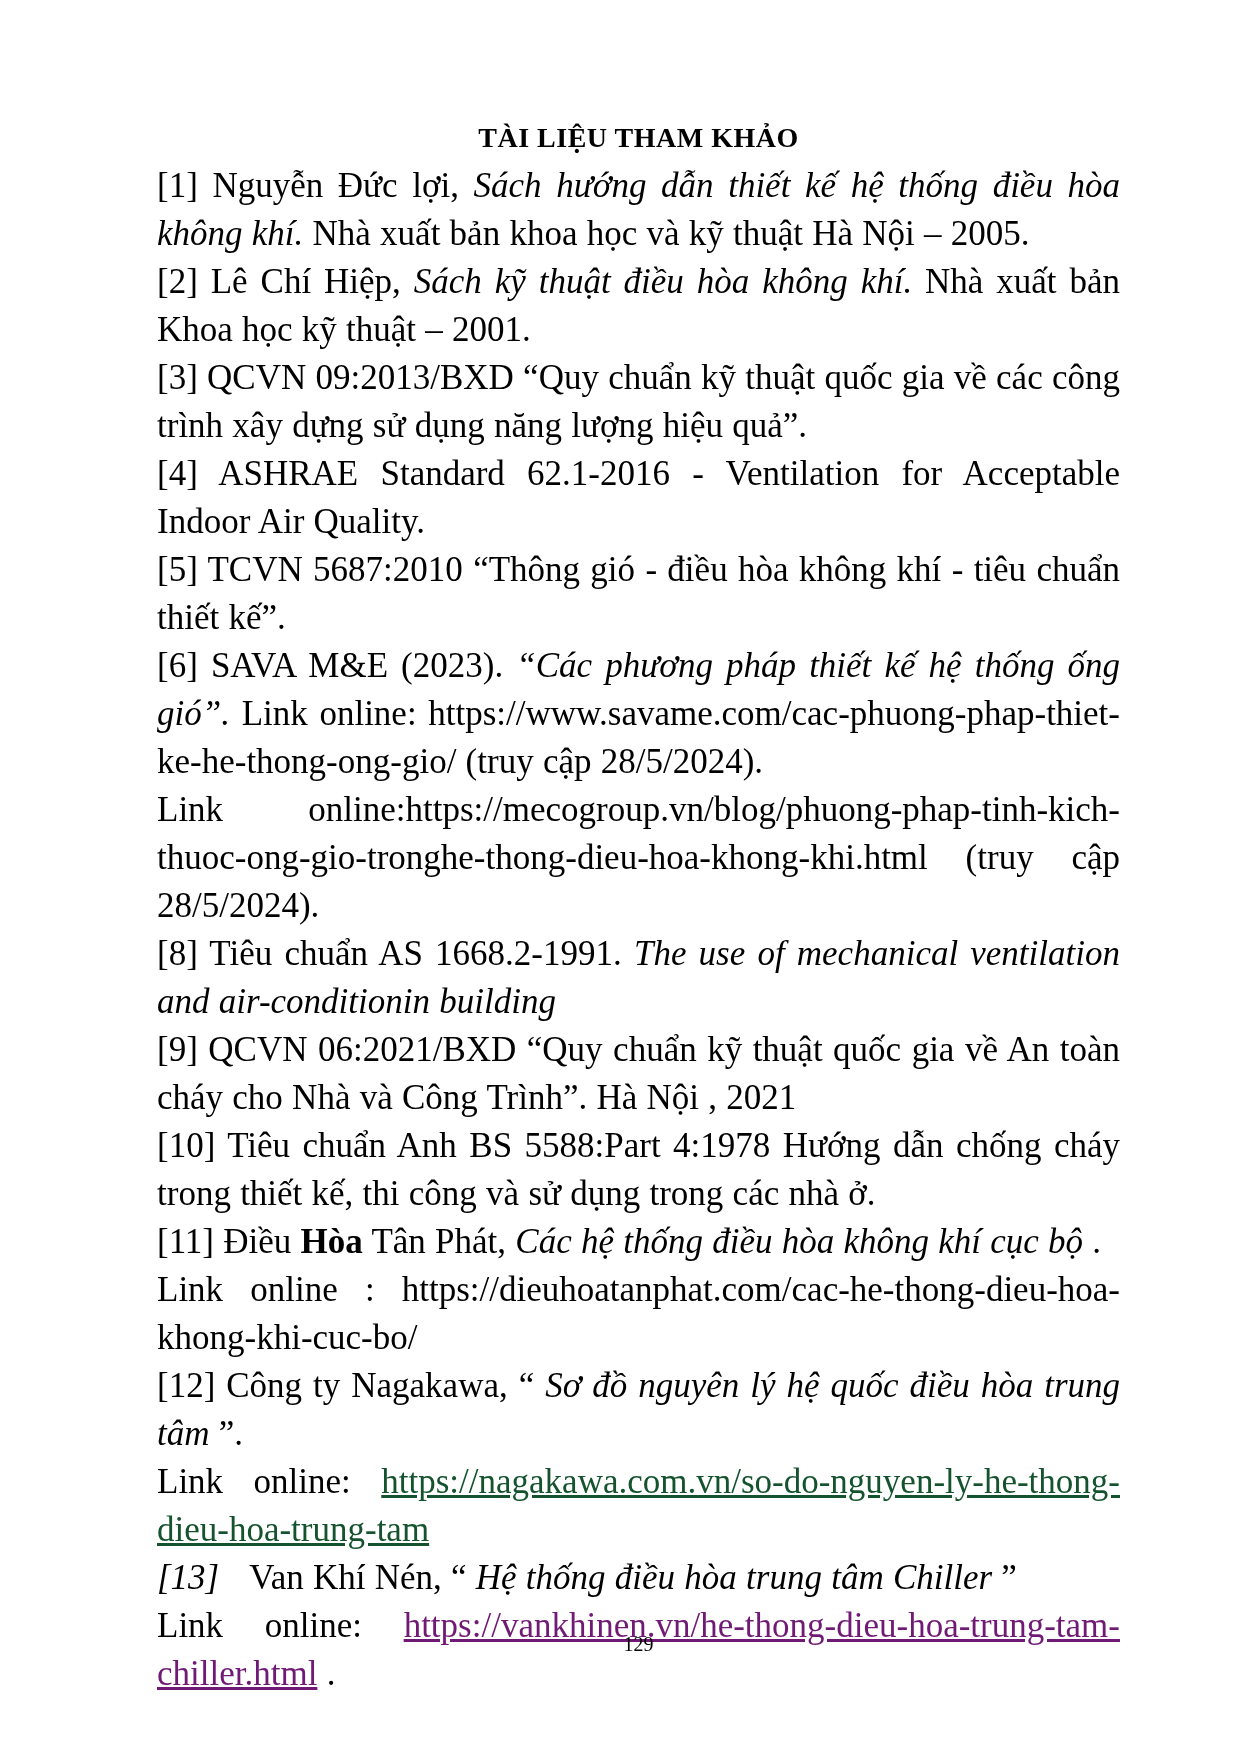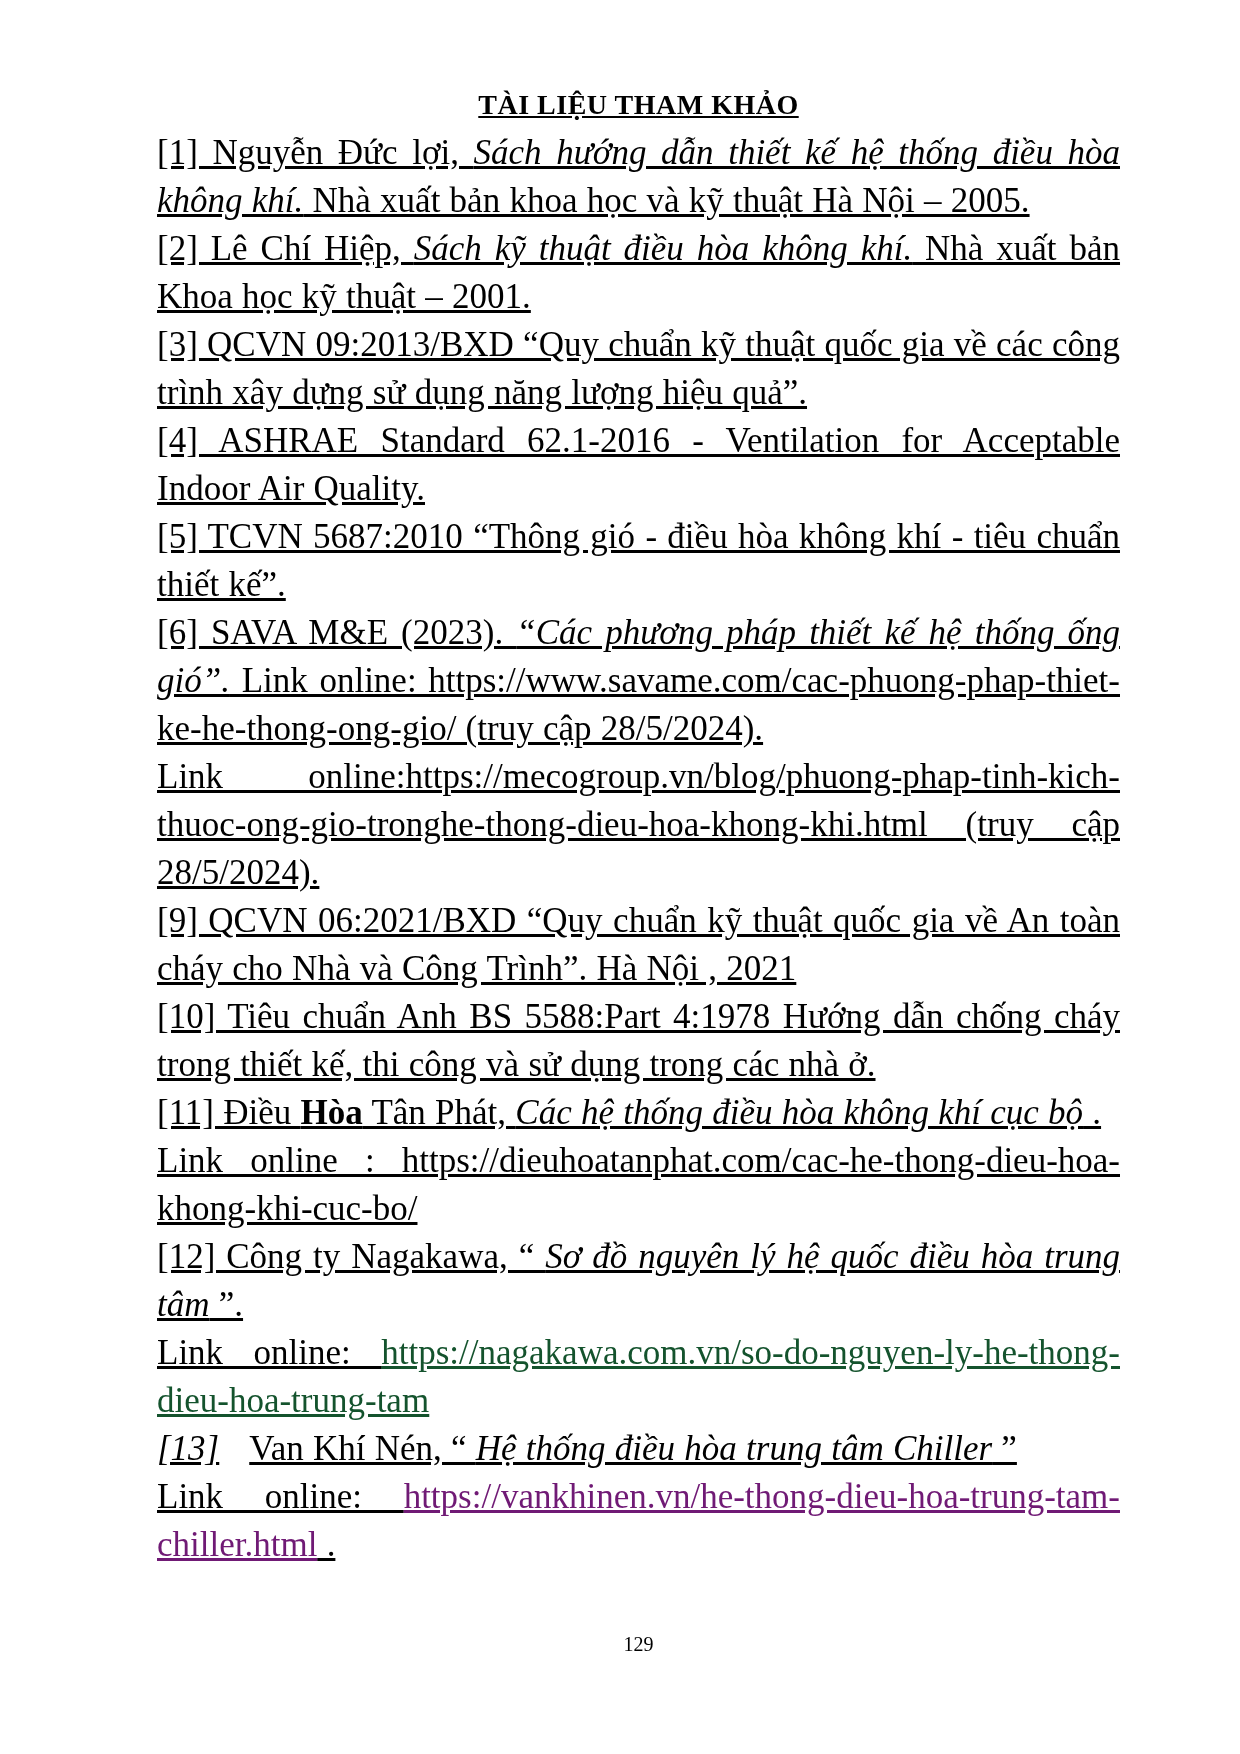--- a/index.html
+++ b/index.html
@@ -1,21 +1,21 @@
 <!DOCTYPE html>
 <html><head>
 <meta charset="utf-8">
 <style>
   html,body{margin:0;padding:0;}
   body{
     width:1240px;height:1754px;background:#ffffff;color:#000000;
     font-family:"Liberation Serif","DejaVu Serif",serif;
     position:relative;overflow:hidden;
   }
-  .content{padding:81px 120px 0 157px;text-decoration:underline;}
+  .content{padding:114px 120px 0 157px;}
   .doc-title{
     margin:0;font-size:28px;line-height:48px;font-weight:bold;
     text-align:center;letter-spacing:0.5px;
   }
   p.ref{
     margin:0;font-size:35px;line-height:48px;text-align:justify;
     word-spacing:0.5px;
   }
   .seg{font-style:normal;font-weight:normal;}
   .seg-i{font-style:italic;}
@@ -56,20 +56,23 @@
 
   <p class="ref">
     <span class="seg">[6] SAVA M&amp;E (2023). </span><span class="seg seg-i">“Các phương pháp thiết kế hệ thống ống gió”.</span><span class="seg"> Link online: https://www.savame.com/cac-phuong-phap-thiet-ke-he-thong-ong-gio/ (truy cập 28/5/2024).</span>
   </p>
 
 
   <p class="ref">
     <span class="seg">Link online:https://mecogroup.vn/blog/phuong-phap-tinh-kich-thuoc-ong-gio-tronghe-thong-dieu-hoa-khong-khi.html (truy cập 28/5/2024).</span>
   </p>
 
+  <p class="ref">
+    <span class="seg">[8] Tiêu chuẩn AS 1668.2-1991. </span><span class="seg seg-i">The use of mechanical ventilation and air-conditionin building</span>
+  </p>
 
   <p class="ref">
     <span class="seg">[9] QCVN 06:2021/BXD “Quy chuẩn kỹ thuật quốc gia về An toàn cháy cho Nhà và Công Trình”. Hà Nội , 2021</span>
   </p>
 
   <p class="ref">
     <span class="seg">[10] Tiêu chuẩn Anh BS 5588:Part 4:1978 Hướng dẫn chống cháy trong thiết kế, thi công và sử dụng trong các nhà ở.</span>
   </p>
 
   <p class="ref">

